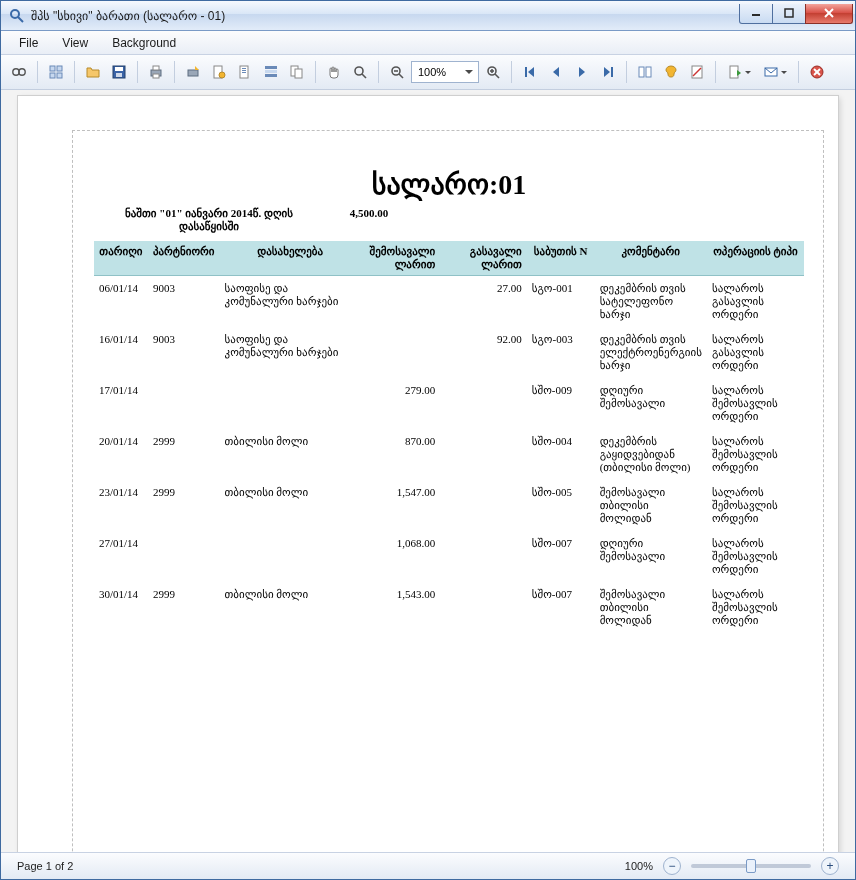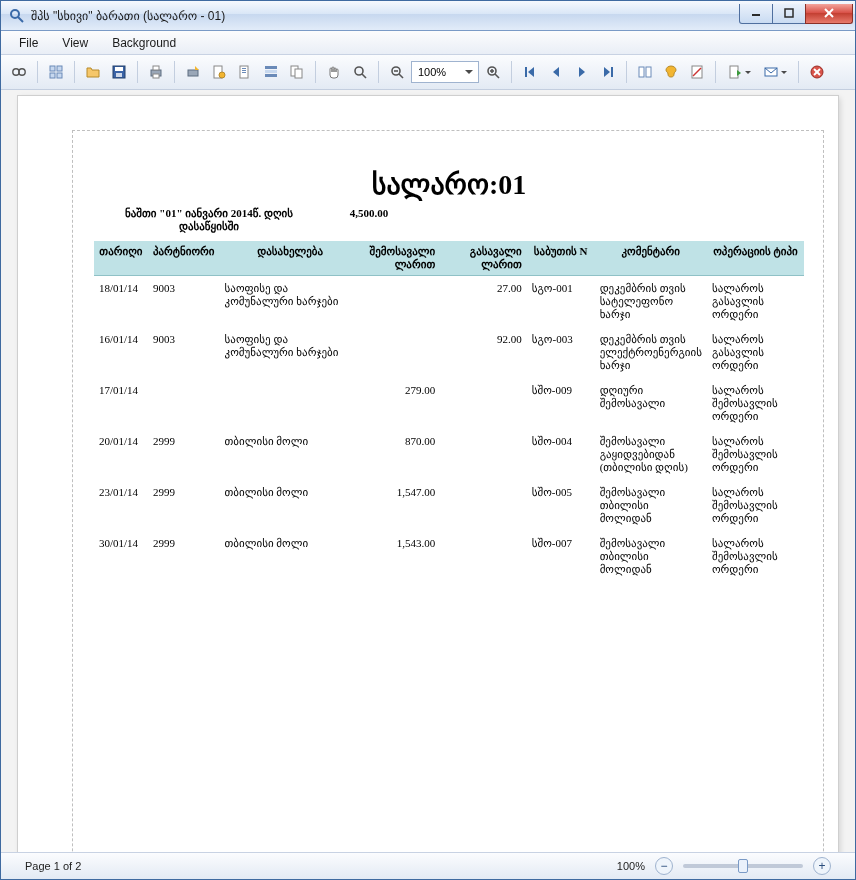--- a/index.html
+++ b/index.html
@@ -40,21 +40,21 @@
   .rep-sub .left { width:230px; text-align:center; }
   .rep-sub .right { width:90px; text-align:center; }
   table.rep { width:100%; border-collapse:collapse; margin-top:8px; font-size:11px; }
   table.rep th { background:#bfe2e6; text-align:center; font-weight:bold; padding:4px 5px; border-bottom:1px solid #8fc1c6; vertical-align:top; }
   table.rep td { padding:6px 5px; vertical-align:top; }
   table.rep td.num, table.rep th.num { text-align:right; }
   .col-date{width:54px;} .col-part{width:40px;} .col-name{width:150px;}
   .col-in{width:80px;} .col-out{width:90px;} .col-doc{width:70px;}
   .col-comm{width:110px;} .col-type{width:100px;}
   
-  .statusbar { height:26px; background:linear-gradient(#fbfcfe,#e3eaf4); display:flex; align-items:center; padding:0 24px; font-size:11px; color:#222; gap:10px; }
+  .statusbar { height:26px; background:linear-gradient(#fbfcfe,#e3eaf4); display:flex; align-items:center; padding:0 16px; font-size:11px; color:#222; gap:10px; }
   .statusbar .spacer { flex:1; }
   .zoomslider { width:120px; height:4px; background:#c0c9d8; border-radius:2px; position:relative; }
   .zoomslider .thumb { position:absolute; width:10px; height:14px; background:#eaf1fb; border:1px solid #7a9ac6; border-radius:2px; top:-5px; left:55px; }
   .zoombtn { width:18px; height:18px; border:1px solid #9fb3cf; border-radius:9px; background:#eef4fb; display:flex; align-items:center; justify-content:center; font-size:12px; line-height:1; cursor:default; color:#2a4d7c; }
 </style>
 </head>
 <body>
 
 <div class="window">
 
@@ -275,21 +275,21 @@
               <th class="col-name">დასახელება</th>
               <th class="col-in num">შემოსავალი ლარით</th>
               <th class="col-out num">გასავალი ლარით</th>
               <th class="col-doc">საბუთის N</th>
               <th class="col-comm">კომენტარი</th>
               <th class="col-type">ოპერაციის ტიპი</th>
             </tr>
           </thead>
           <tbody id="report-rows">
               <tr>
-                <td>18/01/14</td>
+                <td>06/01/14</td>
                 <td>9003</td>
                 <td>საოფისე და კომუნალური ხარჯები</td>
                 <td class="num"></td>
                 <td class="num">27.00</td>
                 <td>სგო-001</td>
                 <td>დეკემბრის თვის სატელეფონო ხარჯი</td>
                 <td>სალაროს გასავლის ორდერი</td>
               </tr>
               <tr>
                 <td>16/01/14</td>
@@ -311,31 +311,41 @@
                 <td>დღიური შემოსავალი</td>
                 <td>სალაროს შემოსავლის ორდერი</td>
               </tr>
               <tr>
                 <td>20/01/14</td>
                 <td>2999</td>
                 <td>თბილისი მოლი</td>
                 <td class="num">870.00</td>
                 <td class="num"></td>
                 <td>სშო-004</td>
-                <td>შემოსავალი გაყიდვებიდან (თბილისი დღის)</td>
+                <td>დეკემბრის გაყიდვებიდან (თბილისი მოლი)</td>
                 <td>სალაროს შემოსავლის ორდერი</td>
               </tr>
               <tr>
                 <td>23/01/14</td>
                 <td>2999</td>
                 <td>თბილისი მოლი</td>
                 <td class="num">1,547.00</td>
                 <td class="num"></td>
                 <td>სშო-005</td>
                 <td>შემოსავალი თბილისი მოლიდან</td>
+                <td>სალაროს შემოსავლის ორდერი</td>
+              </tr>
+              <tr>
+                <td>27/01/14</td>
+                <td></td>
+                <td></td>
+                <td class="num">1,068.00</td>
+                <td class="num"></td>
+                <td>სშო-007</td>
+                <td>დღიური შემოსავალი</td>
                 <td>სალაროს შემოსავლის ორდერი</td>
               </tr>
               <tr>
                 <td>30/01/14</td>
                 <td>2999</td>
                 <td>თბილისი მოლი</td>
                 <td class="num">1,543.00</td>
                 <td class="num"></td>
                 <td>სშო-007</td>
                 <td>შემოსავალი თბილისი მოლიდან</td>

